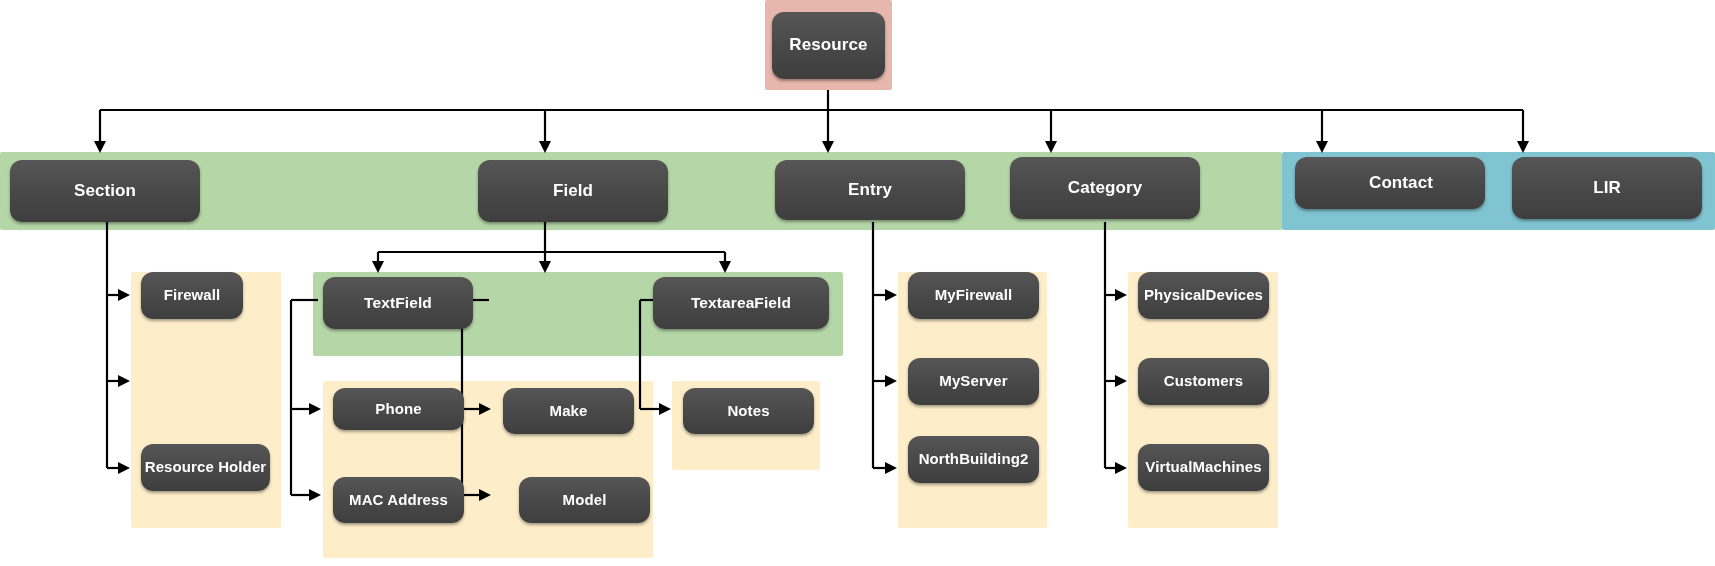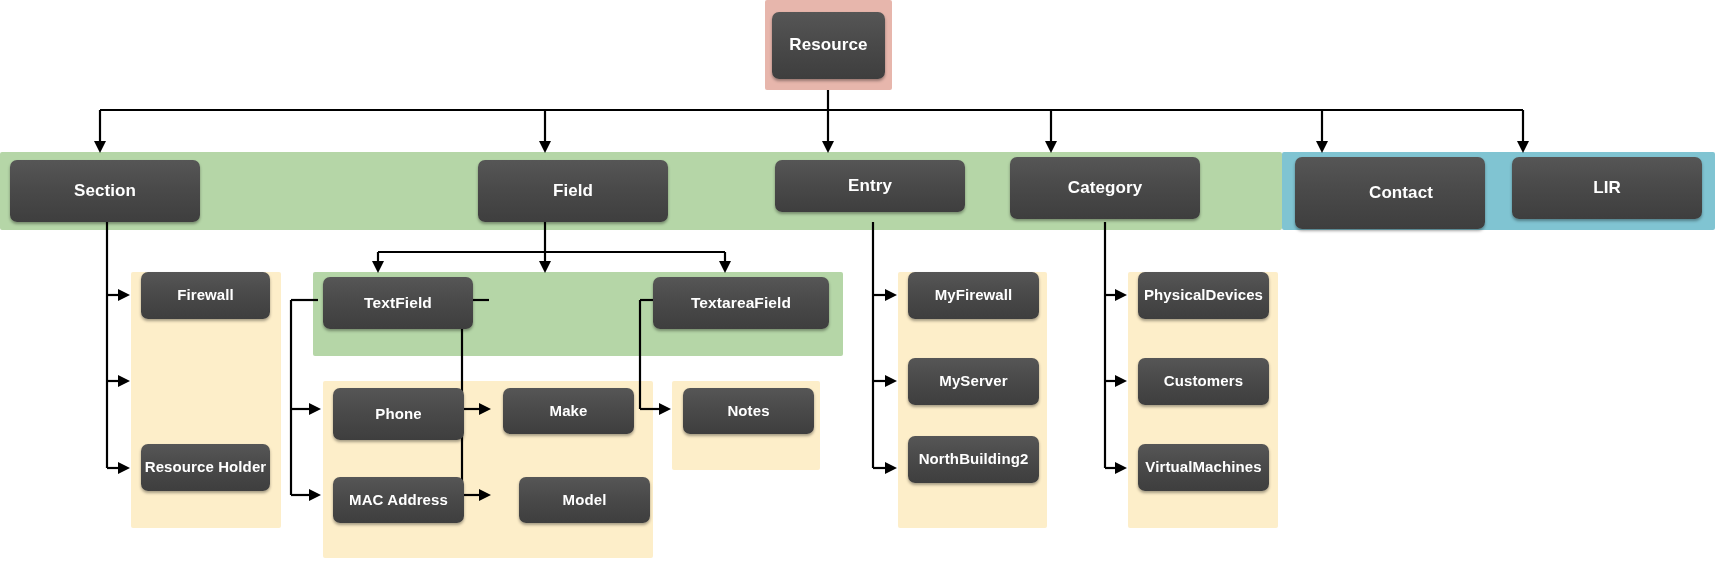--- a/index.html
+++ b/index.html
@@ -24,21 +24,21 @@
   }
   .band-green  { background: #b5d6a7; }
   .band-blue   { background: #80c4d2; }
   .band-pink   { background: #e7b6ac; }
   .band-beige  { background: #fdeec9; }
 
   
   .node {
     position: absolute;
     box-sizing: border-box;
-    border-radius: 7px;
+    border-radius: 12px;
     background: linear-gradient(180deg, #565656 0%, #4a4a4a 45%, #3e3e3e 100%);
     box-shadow: 0 2px 3px rgba(0,0,0,0.35);
     color: #ffffff;
     font-weight: bold;
     display: flex;
     align-items: center;
     justify-content: center;
     text-align: center;
     letter-spacing: 0.1px;
     line-height: 1.1;
@@ -154,39 +154,39 @@
     <line x1="1105" y1="468" x2="1119" y2="468"></line>
     <polygon points="1127,468 1115,462 1115,474"></polygon>
   </svg>
 
   <div class="node lvl1" style="left:772px; top:12px; width:113px; height:67px;">Resource</div>
 
   <div class="node lvl1" style="left:10px; top:160px; width:190px; height:62px;">Section</div>
 
   <div class="node lvl1" style="left:478px; top:160px; width:190px; height:62px;">Field</div>
 
-  <div class="node lvl1" style="left:775px; top:160px; width:190px; height:52px;">Entry</div>
+  <div class="node lvl1" style="left:775px; top:160px; width:190px; height:60px;">Entry</div>
 
   <div class="node lvl1" style="left:1010px; top:157px; width:190px; height:62px;">Category</div>
 
-  <div class="node lvl1" style="left:1295px; top:157px; width:190px; height:72px;padding-left:22px;">Contact</div>
+  <div class="node lvl1" style="left:1295px; top:157px; width:190px; height:52px;padding-left:22px;">Contact</div>
 
   <div class="node lvl1" style="left:1512px; top:157px; width:190px; height:62px;">LIR</div>
 
-  <div class="node lvl3" style="left:141px; top:272px; width:129px; height:47px;">Firewall</div>
+  <div class="node lvl3" style="left:141px; top:272px; width:102px; height:47px;">Firewall</div>
 
 
   <div class="node lvl3" style="left:141px; top:444px; width:129px; height:47px;">Resource Holder</div>
 
   <div class="node lvl2" style="left:323px; top:277px; width:150px; height:52px;">TextField</div>
 
 
   <div class="node lvl2" style="left:653px; top:277px; width:176px; height:52px;">TextareaField</div>
 
-  <div class="node lvl4" style="left:333px; top:388px; width:131px; height:52px;">Phone</div>
+  <div class="node lvl4" style="left:333px; top:388px; width:131px; height:42px;">Phone</div>
 
   <div class="node lvl4" style="left:333px; top:477px; width:131px; height:46px;">MAC Address</div>
 
   <div class="node lvl4" style="left:503px; top:388px; width:131px; height:46px;">Make</div>
 
   <div class="node lvl4" style="left:503px; top:477px; width:131px; height:46px;margin-left:16px;">Model</div>
 
   <div class="node lvl4" style="left:683px; top:388px; width:131px; height:46px;">Notes</div>
 
   <div class="node lvl3" style="left:908px; top:272px; width:131px; height:47px;">MyFirewall</div>

